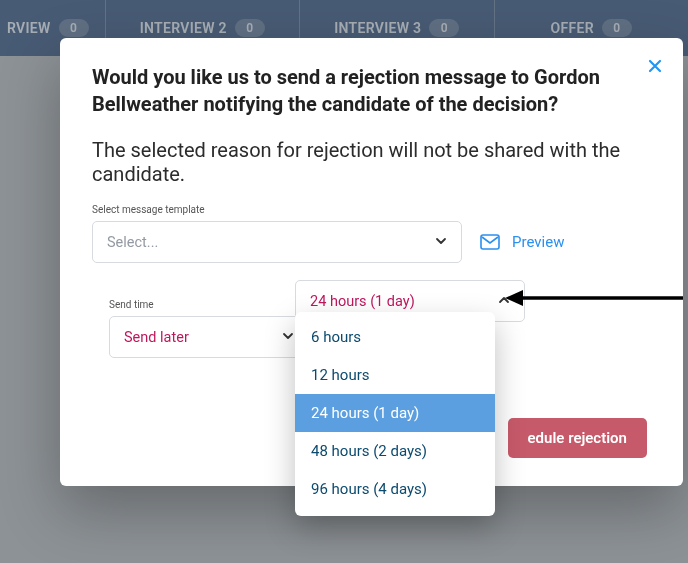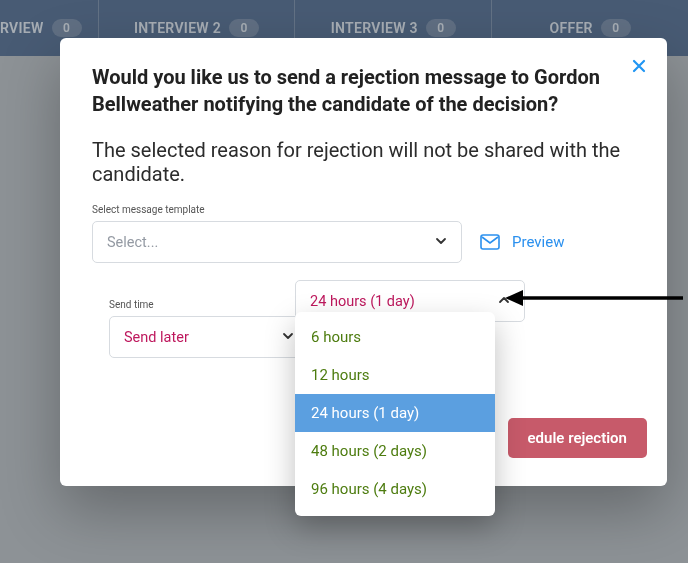--- a/index.html
+++ b/index.html
@@ -30,21 +30,21 @@
   }
   .tab {
     border-right: 1px solid rgba(255,255,255,.25);
     display: flex;
     align-items: center;
     justify-content: center;
     gap: 8px;
     padding: 0 24px;
     flex: 1;
   }
-  .tab.first { flex: 0 0 60px; padding-left: 0; padding-right: 16px; justify-content:flex-end; }
+  .tab.first { flex: 0 0 60px; padding-left: 7px; padding-right: 16px; justify-content:flex-end; }
   .tab:last-child { border-right: none; }
   .count-pill {
     display: inline-flex;
     align-items: center;
     justify-content: center;
     min-width: 18px;
     height: 18px;
     border-radius: 9px;
     background: rgba(255,255,255,.22);
     color: #e6edf4;
@@ -58,21 +58,21 @@
   }
 
   .modal {
     position: absolute;
     left: 60px;
     top: 38px;
     width: 555px;
     background: #fff;
     border-radius: 6px;
     box-shadow: 0 24px 60px rgba(0,0,0,.28);
-    padding: 26px 20px 28px 32px;
+    padding: 26px 36px 28px 32px;
   }
   .close {
     position: absolute;
     top: 14px;
     right: 14px;
     width: 28px;
     height: 28px;
     display: flex;
     align-items: center;
     justify-content: center;
@@ -185,21 +185,21 @@
   }
   .delay-trigger {
     position: absolute;
     left: 295px;
     top: 280px;
     width: 200px;
   }
   .dd-item {
     padding: 10px 16px;
     font-size: 15px;
-    color: #4d7c0f;
+    color: #0c4a6e;
     cursor: pointer;
   }
   .dd-item.selected {
     background: #5b9fe0;
     color: #fff;
   }
 
   
   .arrow {
     position: absolute;

